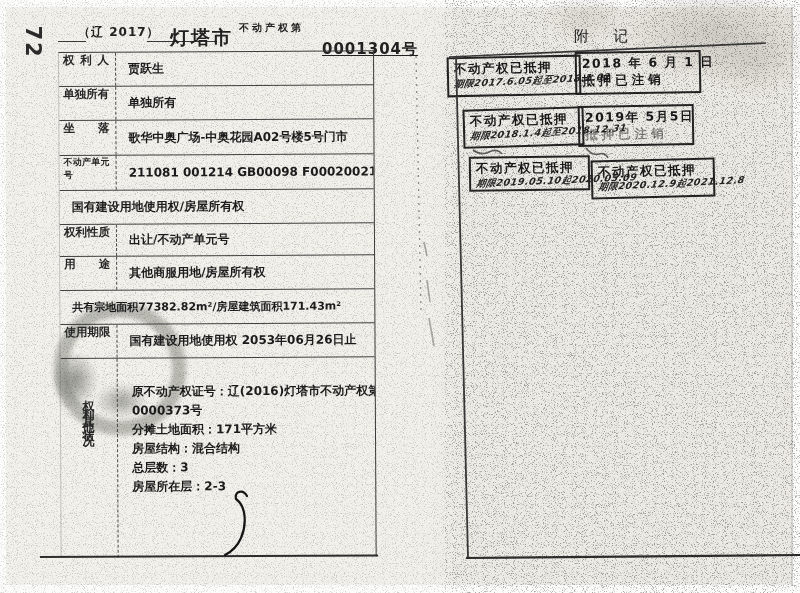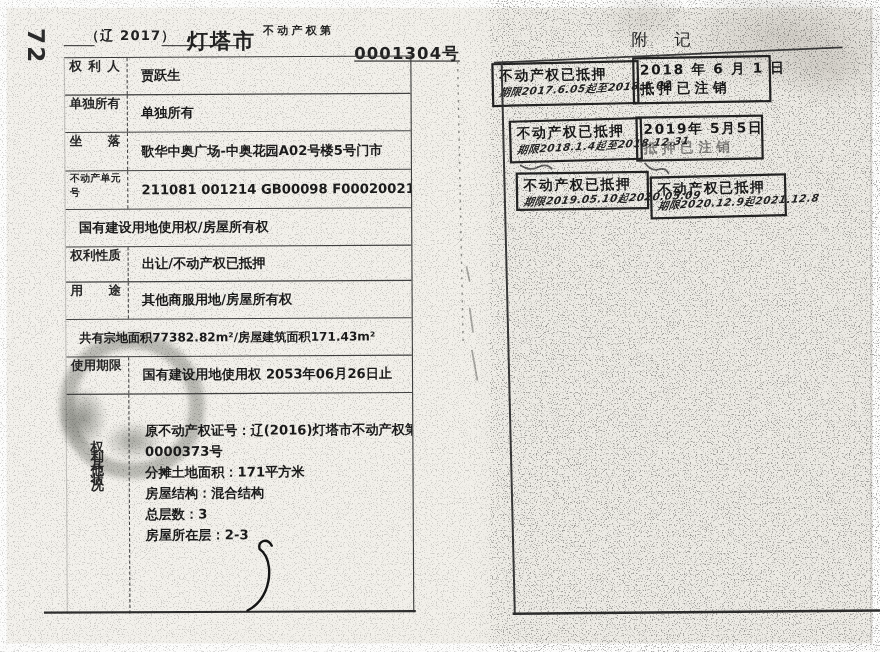--- a/index.html
+++ b/index.html
@@ -132,21 +132,21 @@
     <div class="crow">
       <div class="cvalue">
           <span>国有建设用地使用权/房屋所有权</span>
         </div>
     </div>
     <div class="crow">
       <div class="clabel">
           <span>权利性质</span>
         </div>
       <div class="cvalue">
-          <span>出让/不动产权已抵押</span>
+          <span>出让/不动产单元号</span>
         </div>
     </div>
     <div class="crow">
       <div class="clabel">
           <span>用途</span>
         </div>
       <div class="cvalue">
           <span>其他商服用地/房屋所有权</span>
         </div>
     </div>

